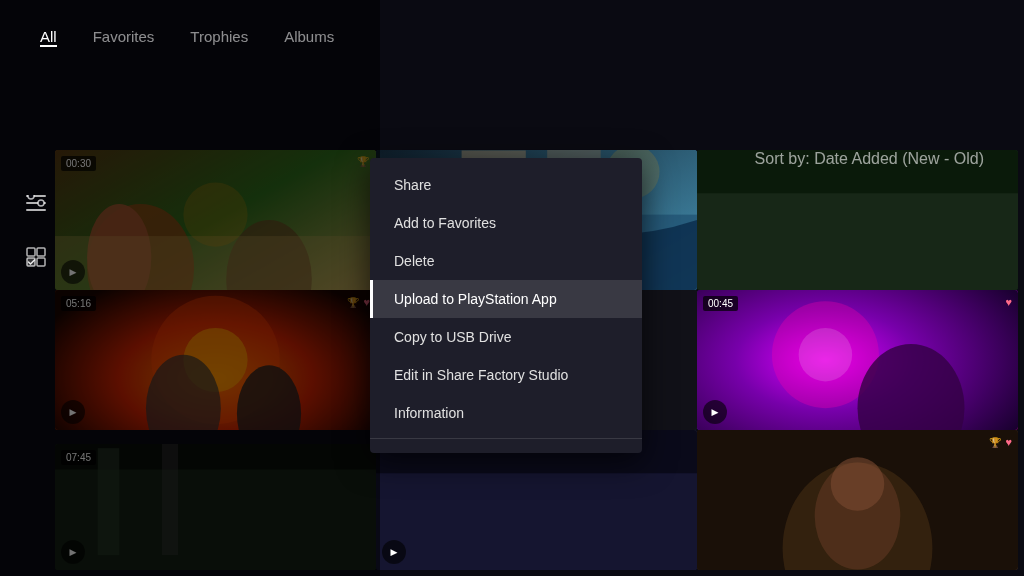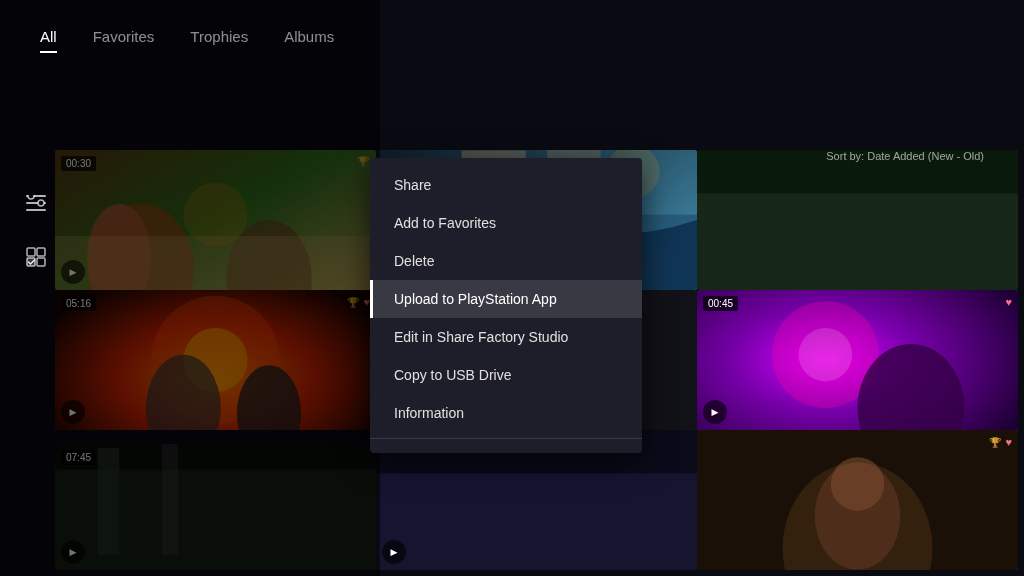--- a/index.html
+++ b/index.html
@@ -43,35 +43,34 @@
 
     .tabs {
       display: flex;
       gap: 36px;
     }
 
     .tab {
       font-size: 15px;
       color: rgba(255,255,255,0.55);
       cursor: pointer;
-      padding-bottom: 6px;
       border-bottom: 2px solid transparent;
     }
 
     .tab.active {
       color: #fff;
       border-bottom: 2px solid #fff;
     }
 
     
     .sort-label {
       position: absolute;
       top: 150px;
       right: 40px;
-      font-size: 11px;
+      font-size: 16px;
       color: rgba(255,255,255,0.6);
       z-index: 10;
     }
 
     
     .sidebar {
       position: absolute;
       left: 18px;
       top: 185px;
       display: flex;
@@ -376,17 +375,17 @@
   </div>
 </div>
 
 <div class="overlay-left"></div>
 
 <div class="context-menu">
   <div class="menu-item">Share</div>
   <div class="menu-item">Add to Favorites</div>
   <div class="menu-item">Delete</div>
   <div class="menu-item active">Upload to PlayStation App</div>
+  <div class="menu-item">Copy to USB Drive</div>
   <div class="menu-item">Edit in Share Factory Studio</div>
-  <div class="menu-item">Copy to USB Drive</div>
   <div class="menu-item">Information</div>
   <div class="menu-divider"></div>
 </div>
 
 </body></html>

